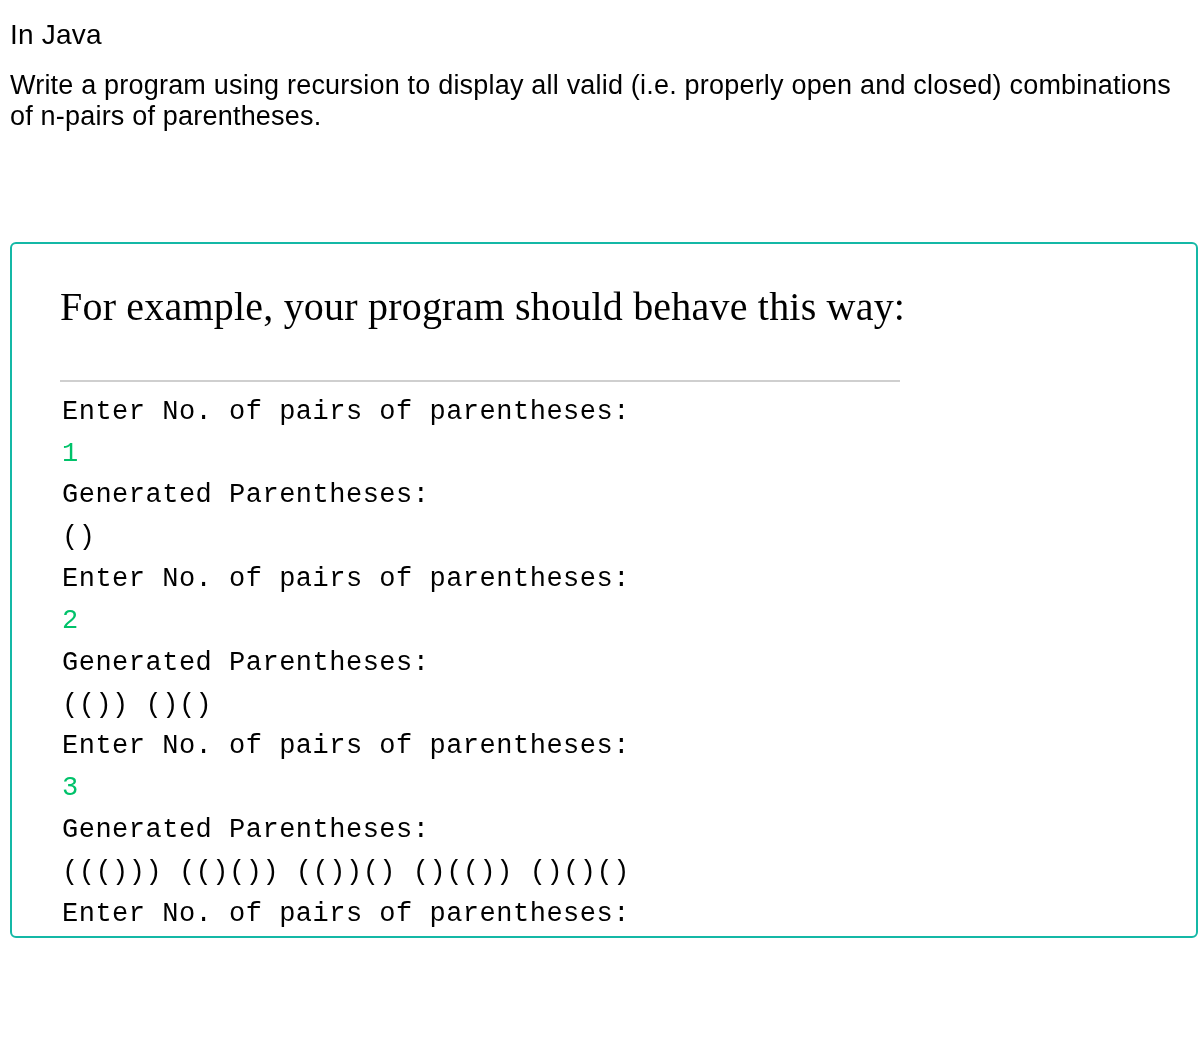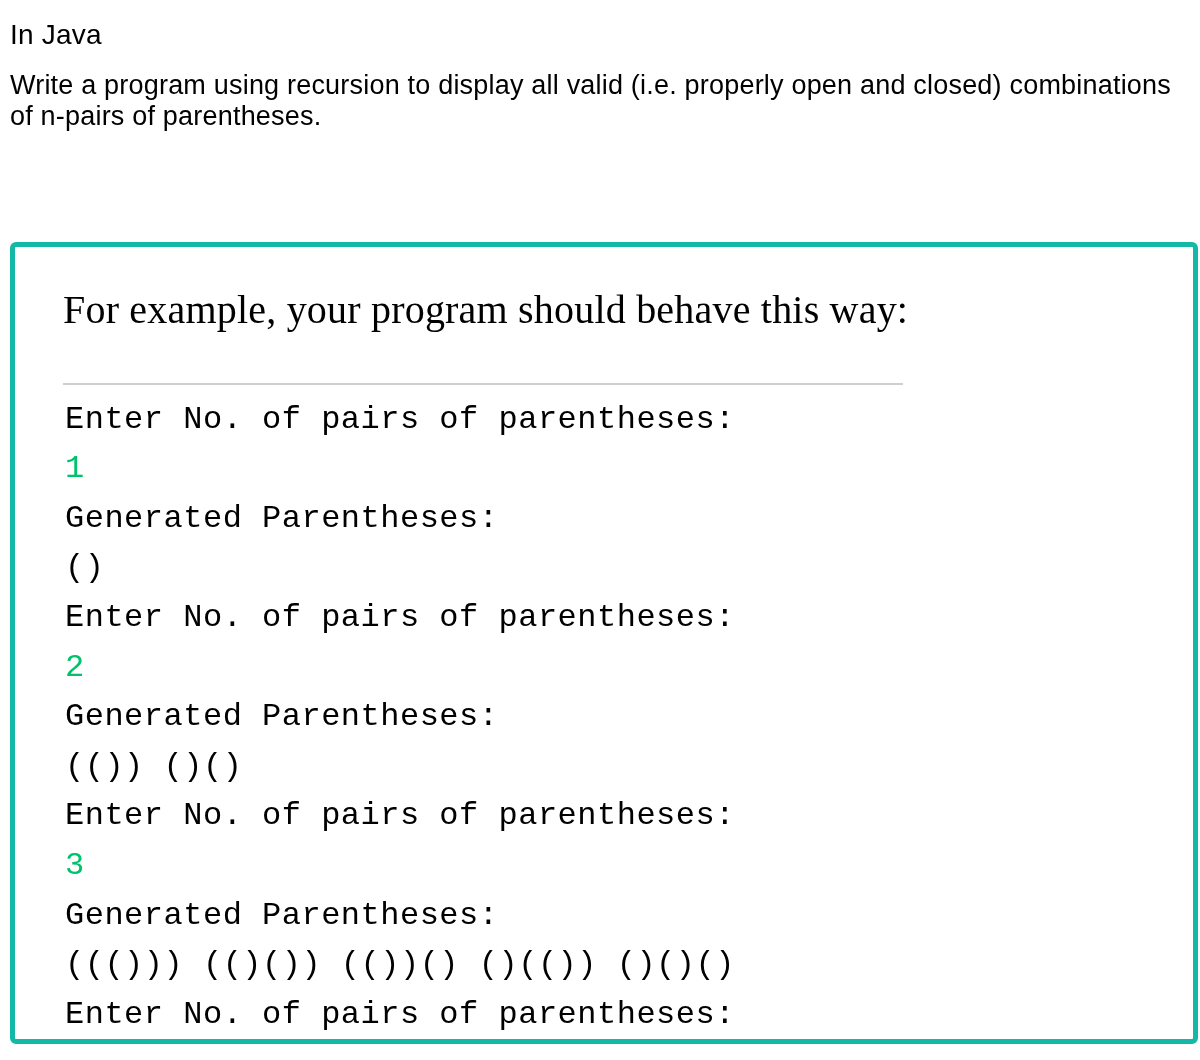--- a/index.html
+++ b/index.html
@@ -22,37 +22,37 @@
   }
   .description {
     font-size: 27px;
     line-height: 1.15;
     margin-bottom: 16px;
     letter-spacing: 0.2px;
   }
   .example-card {
     margin-top: 110px;
     margin-left: 0;
-    border: 5px solid #14b8a6;
+    border: 2px solid #14b8a6;
     border-radius: 6px;
     padding: 38px 48px 0 48px;
     width: 1188px;
   }
   .example-heading {
     font-family: "Times New Roman", Times, serif;
     font-size: 40px;
     line-height: 1.25;
     margin-bottom: 48px;
     letter-spacing: 0.2px;
   }
   .terminal {
     border-top: 2px solid #cfcfcf;
     padding-top: 10px;
     font-family: "Menlo", "Consolas", "Courier New", monospace;
-    font-size: 32px;
+    font-size: 27px;
     line-height: 1.55;
     letter-spacing: 0.5px;
     padding-left: 2px;
     width: 840px;
   }
   .term-line {
     white-space: pre;
   }
   .user-input {
     color: #00c26a;

